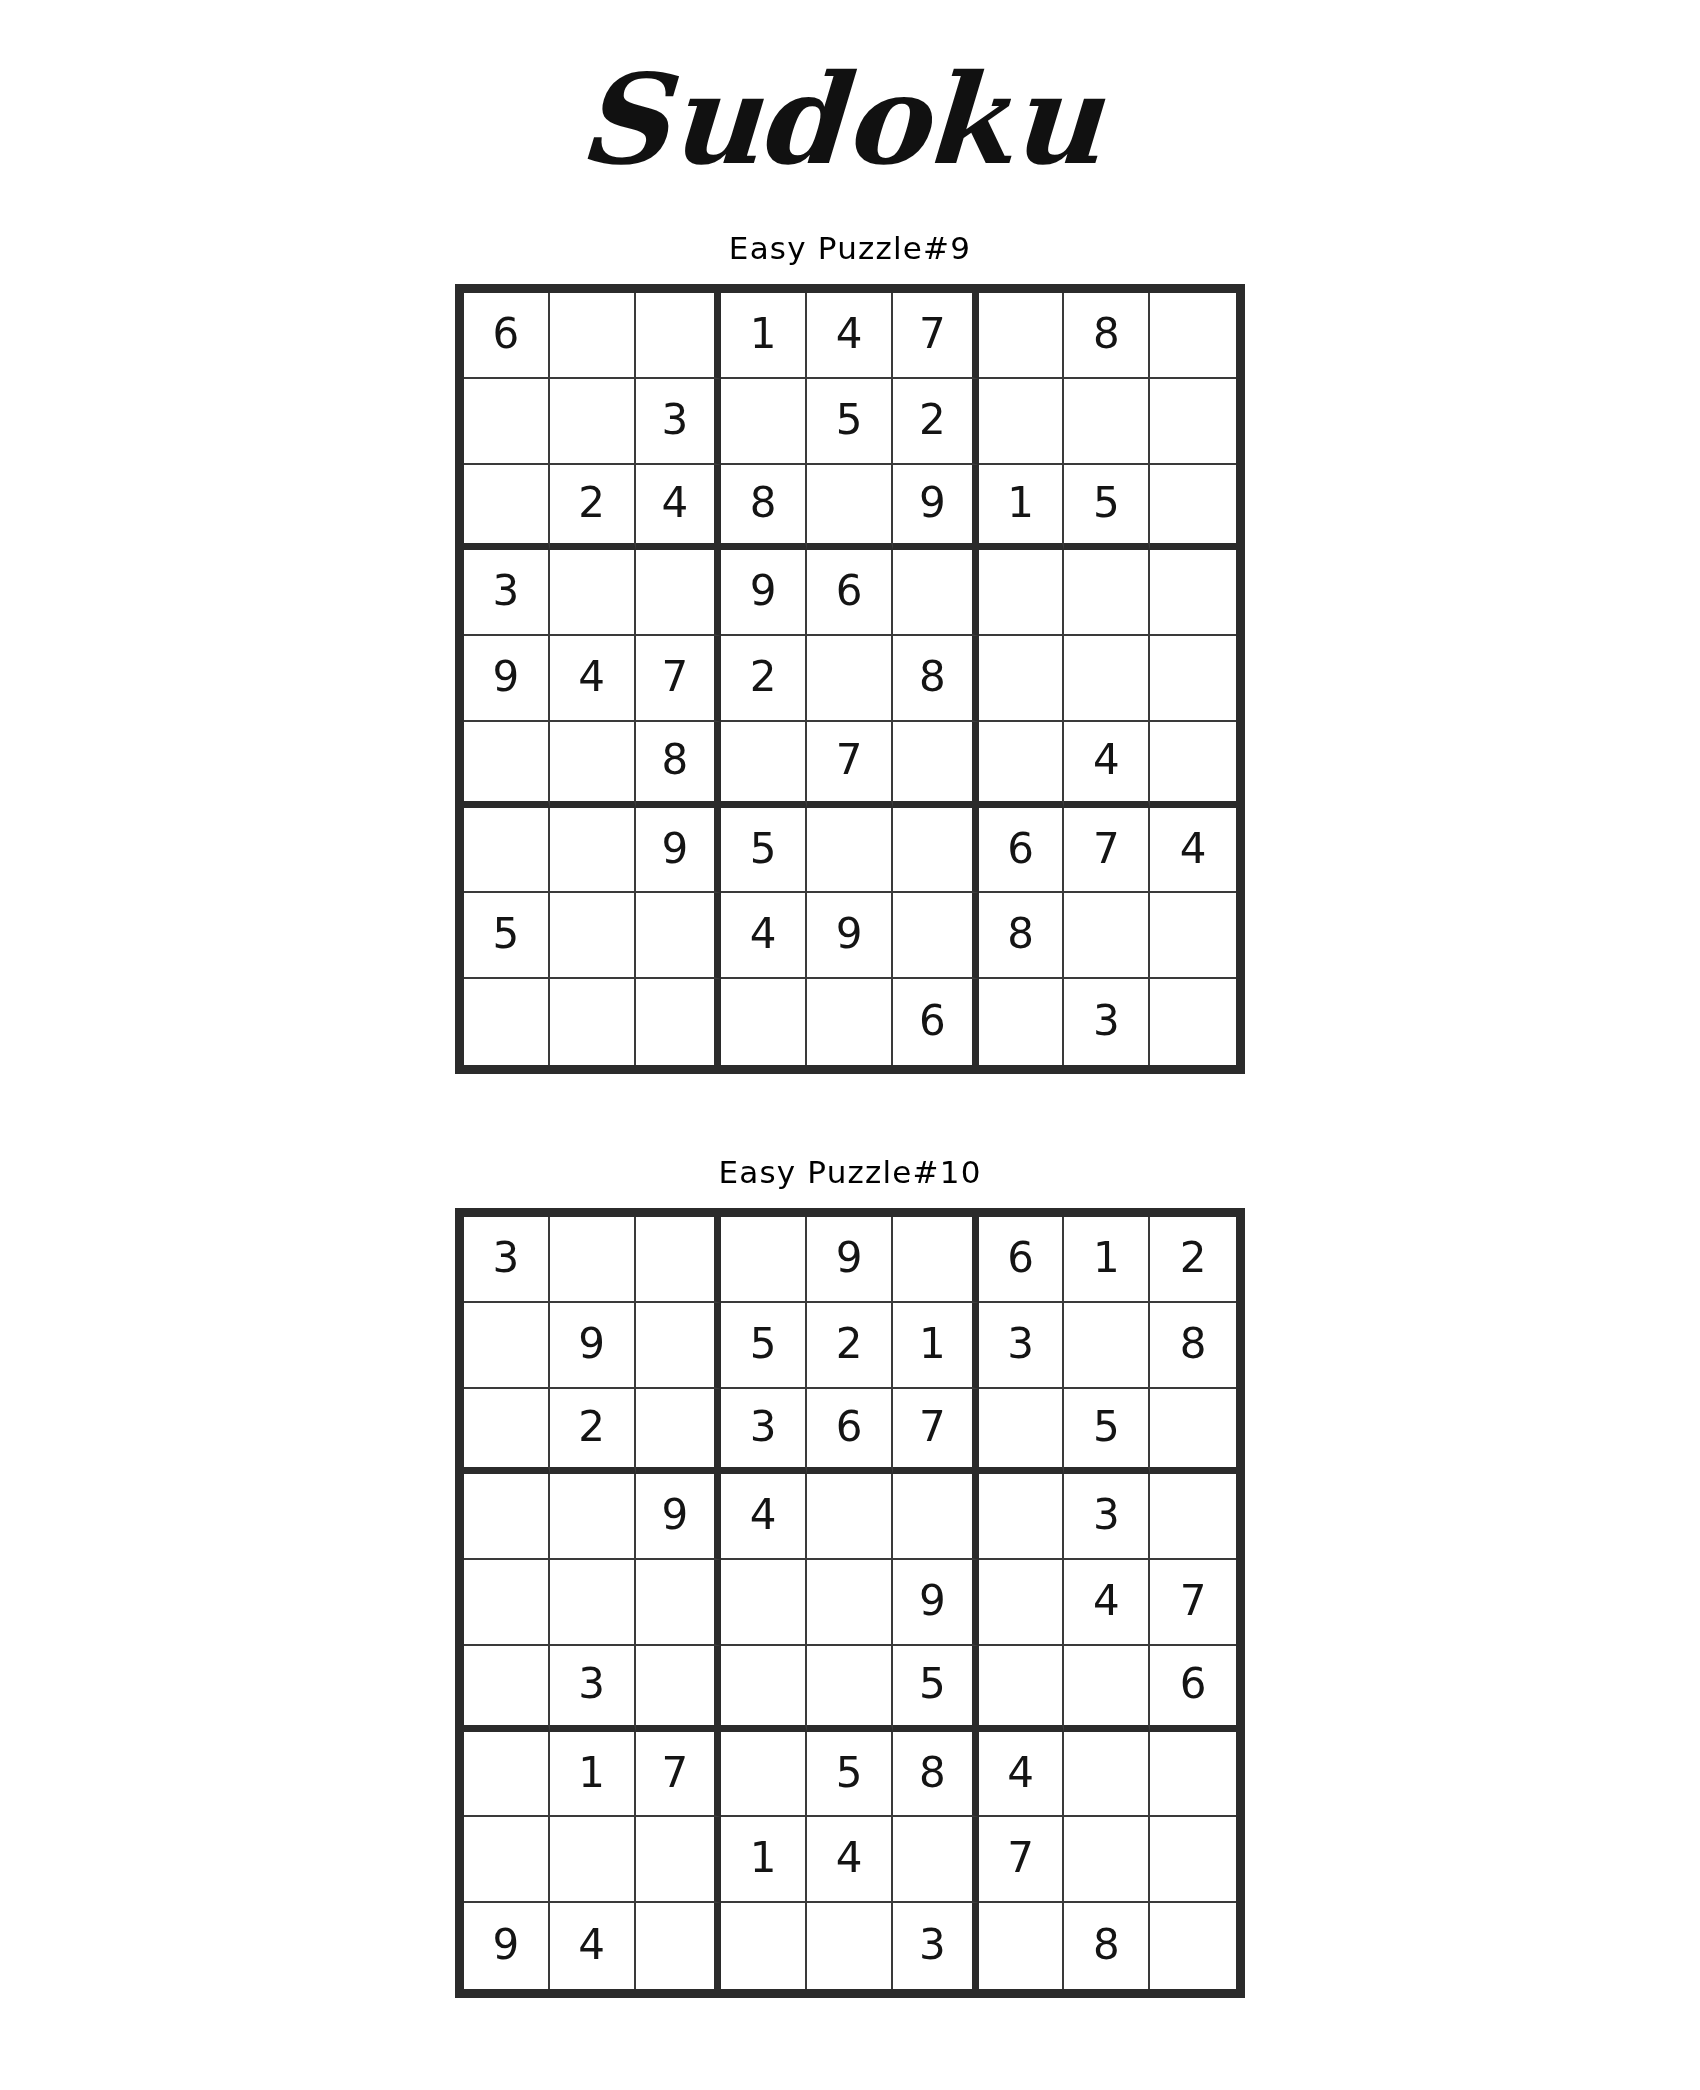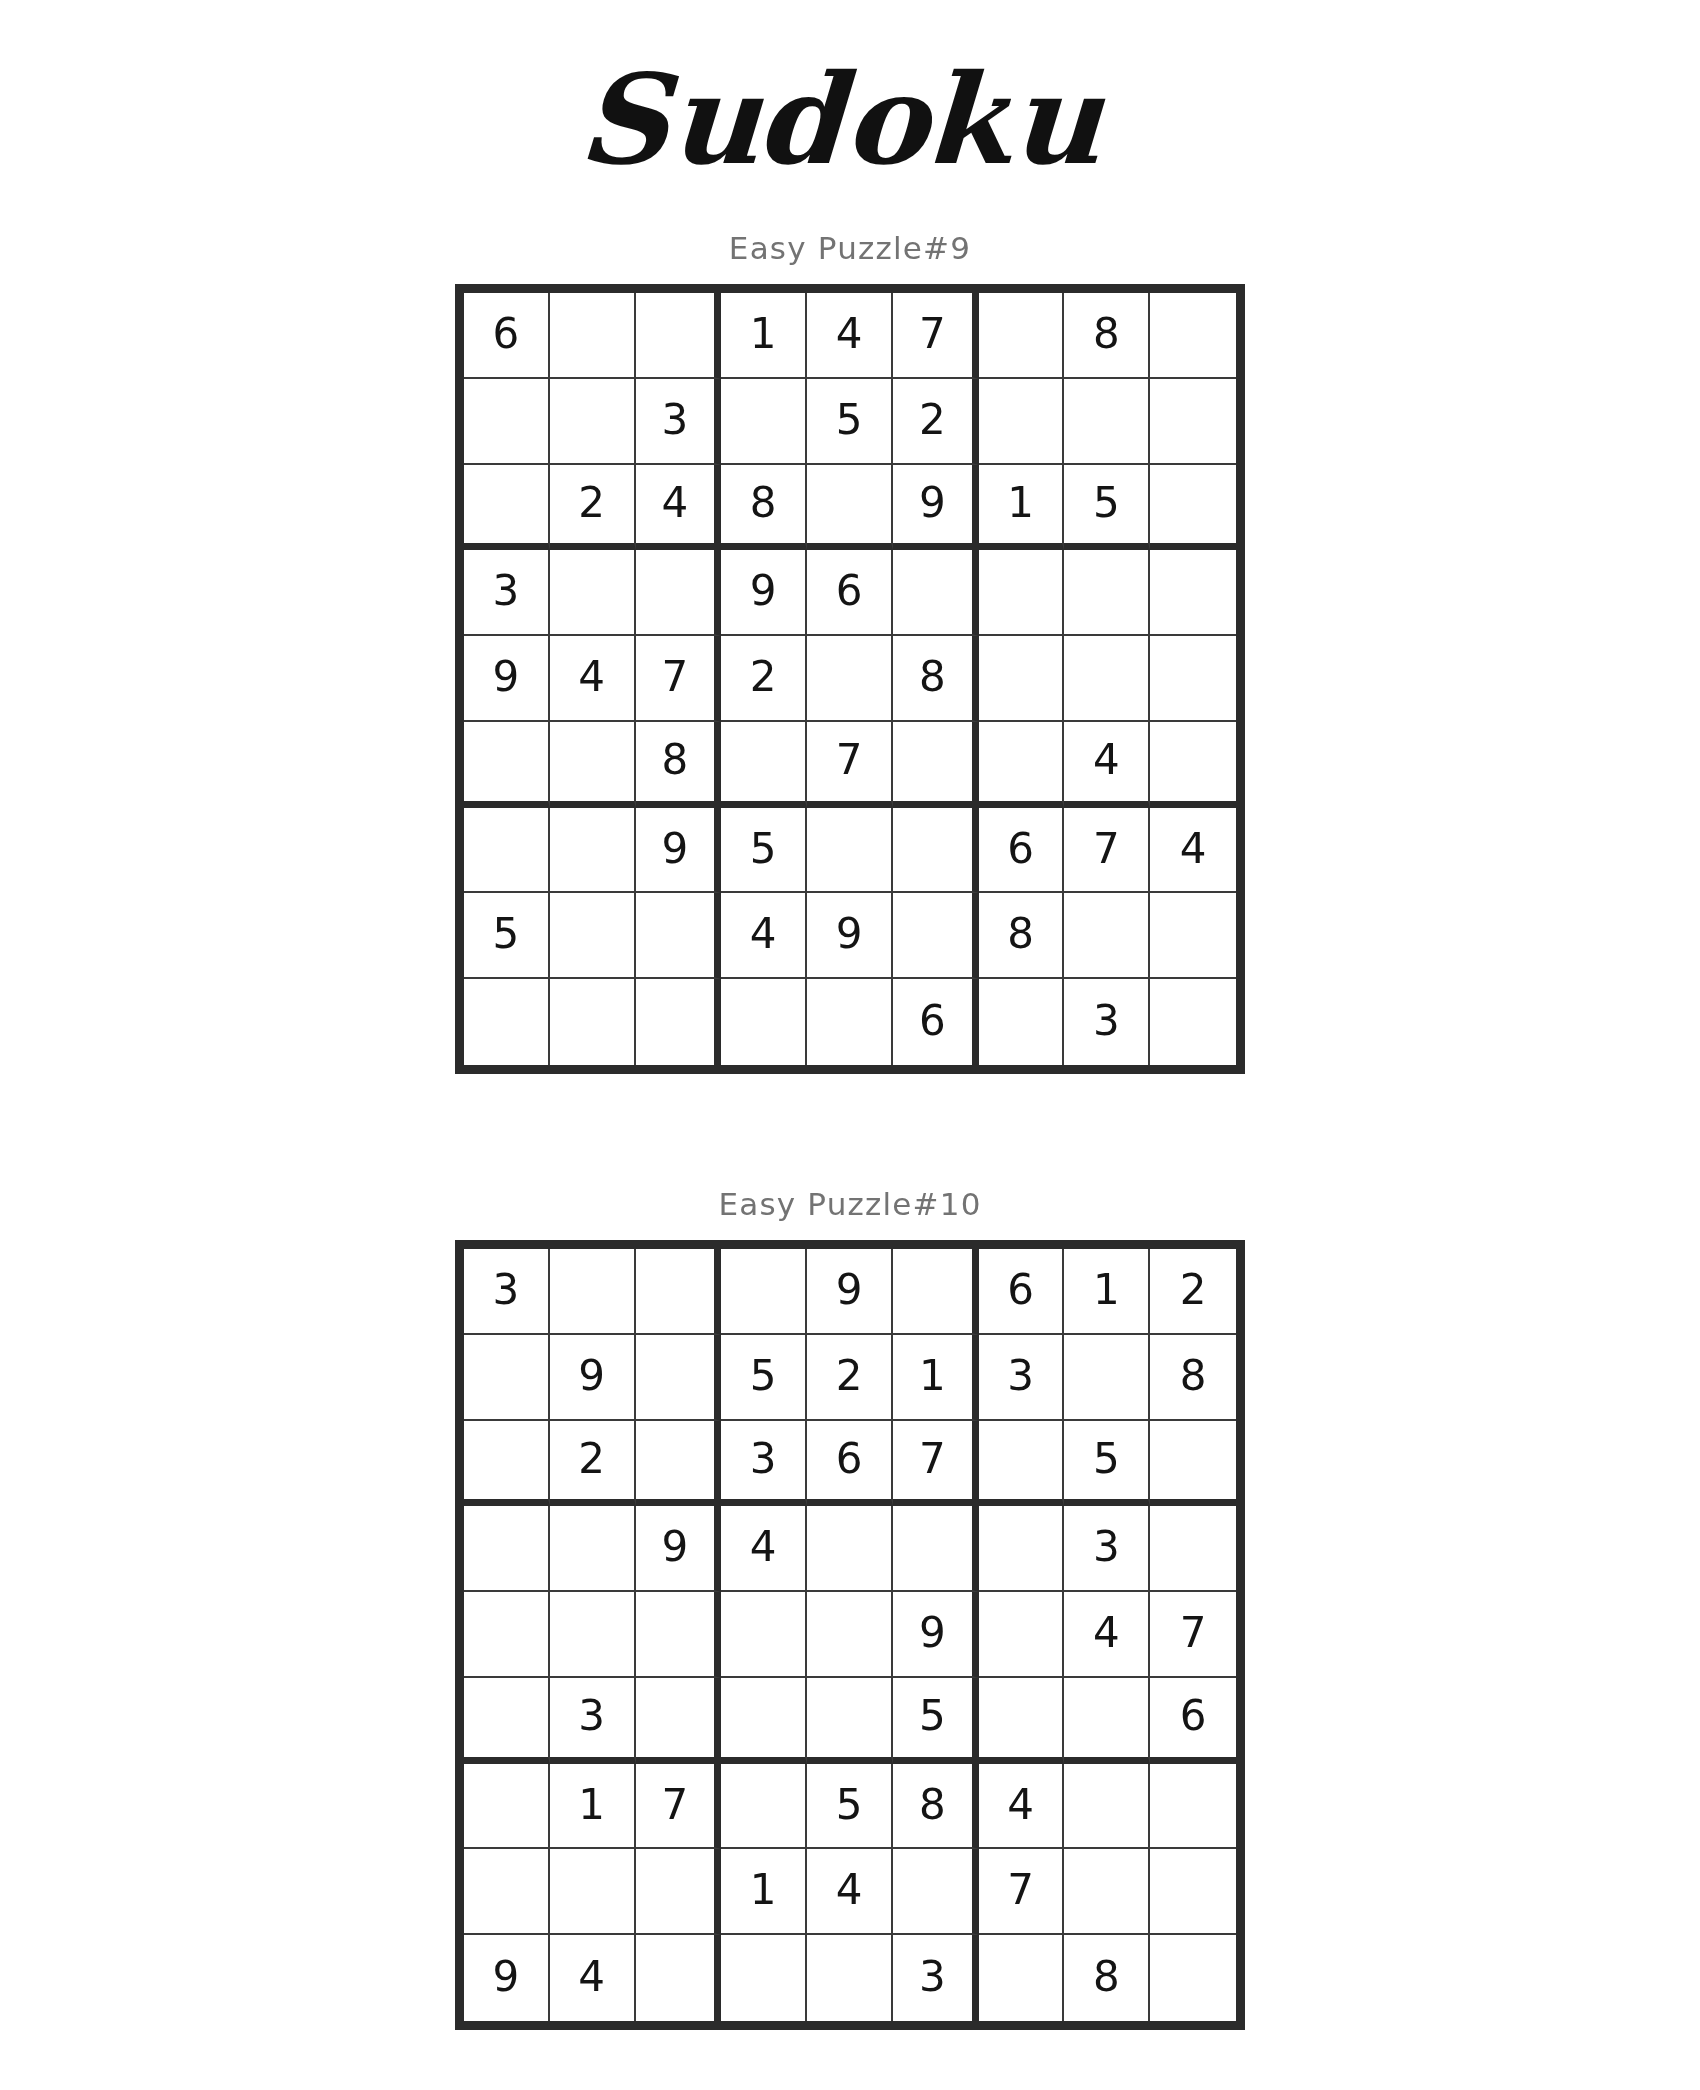--- a/index.html
+++ b/index.html
@@ -40,28 +40,28 @@
     text-align: center;
   }
 
   
   .puzzle-block {
     display: flex;
     flex-direction: column;
     align-items: center;
   }
   .puzzle-block.first { margin-top: 48px; }
-  .puzzle-block.second { margin-top: 112px; }
+  .puzzle-block.second { margin-top: 80px; }
 
   .puzzle-label {
     font-family: "DejaVu Sans", sans-serif;
     font-size: 31px;
     font-weight: 400;
     letter-spacing: 1.2px;
-    color: #737373;
+    color: #000000;
     margin: 0 0 18px 0;
     text-align: center;
   }
 
   
   .grid {
     width: 790px;
     height: 790px;
     box-sizing: border-box;
     display: grid;

